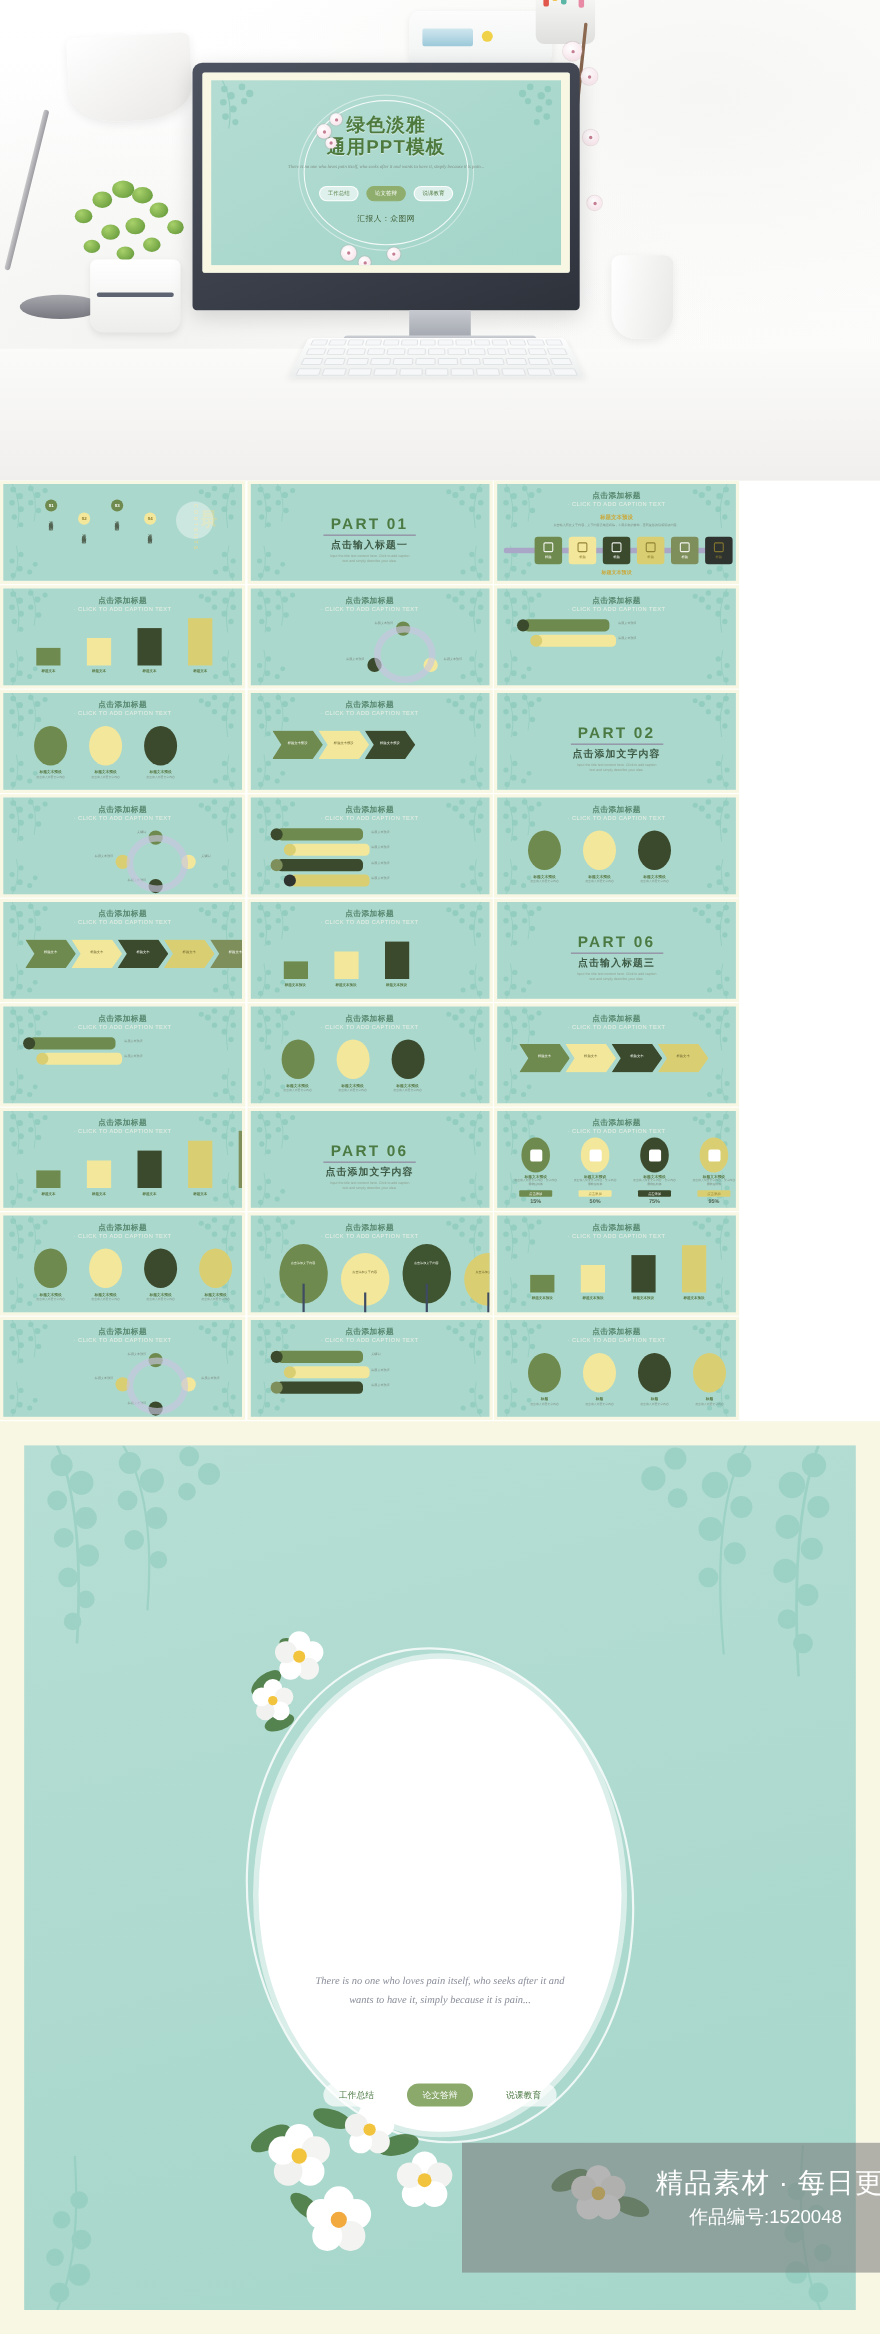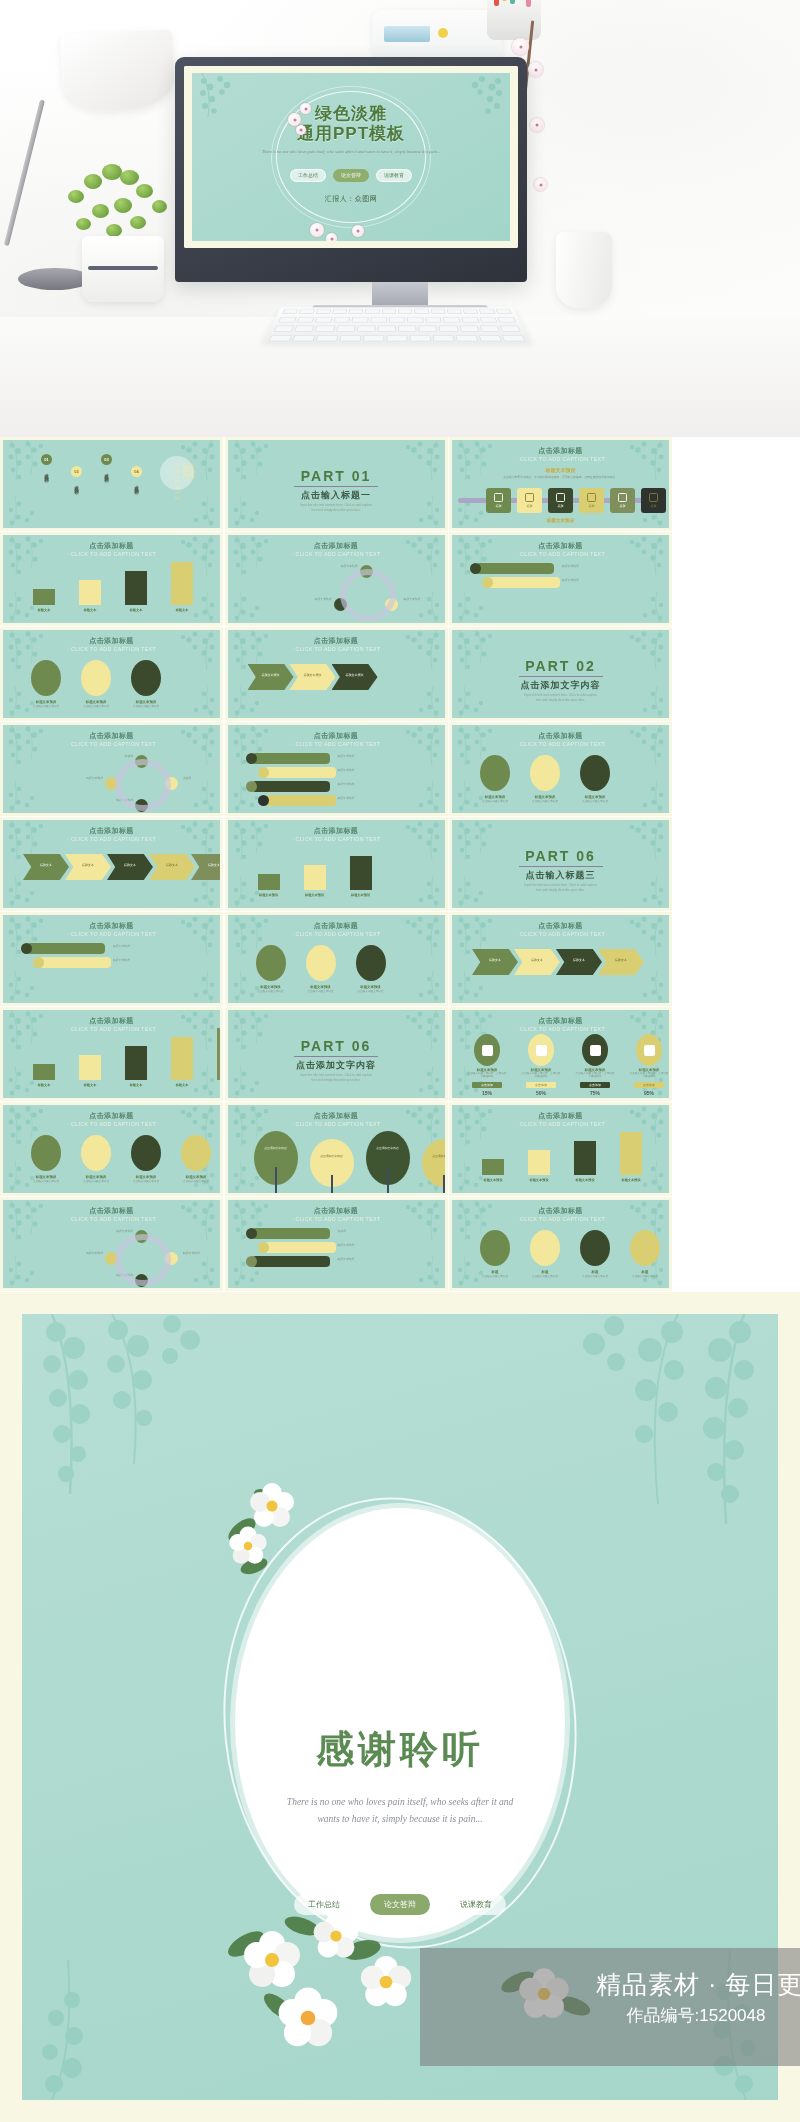--- a/index.html
+++ b/index.html
@@ -2238,21 +2238,20 @@
             <circle cx="30" cy="52" r="8"></circle>
           <circle cx="56" cy="70" r="9"></circle>
             <circle cx="36" cy="88" r="8"></circle>
             <circle cx="54" cy="108" r="8"></circle>
         </g>
       </svg>
 
       <div class="th-ring"></div>
       <div class="th-oval"></div>
 
-      <div class="th-title">感谢聆听</div>
       <div class="th-sub">There is no one who loves pain itself, who seeks after it and wants to have it, simply because it is pain...</div>
       <div class="th-tags">
         <span class="th-tag">工作总结</span>
         <span class="th-tag alt">论文答辩</span>
         <span class="th-tag">说课教育</span>
       </div>
 
       <svg class="fl" style="left:196px; top:150px; width:108px; height:120px;" viewBox="0 0 108 120">
         <g fill="#4c7a43" opacity=".9">
           <ellipse cx="24" cy="66" rx="16" ry="8" transform="rotate(-38 24 66)"></ellipse>

